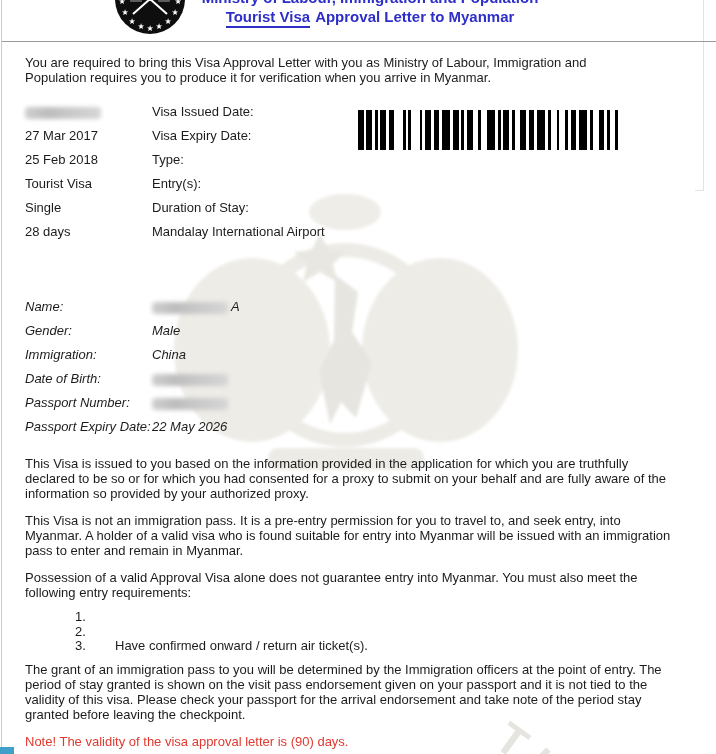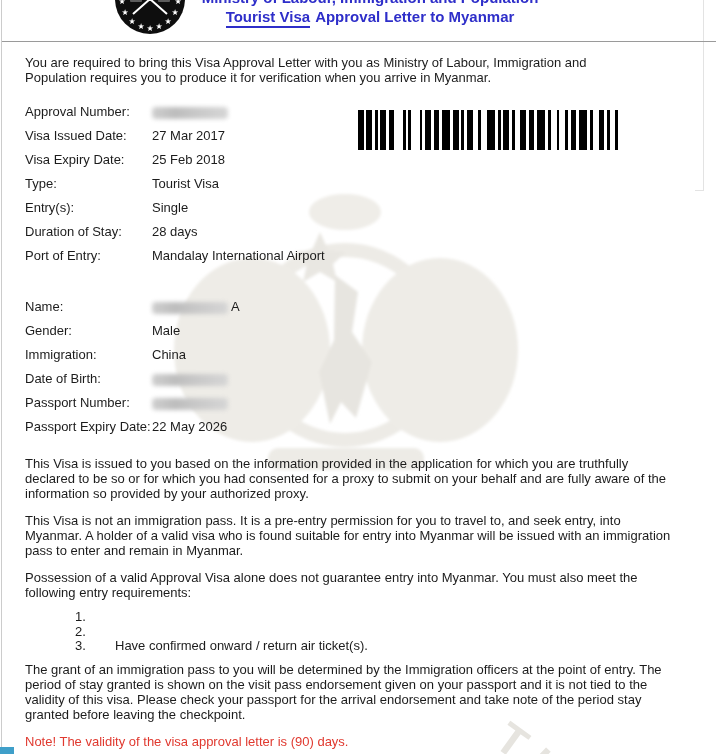--- a/index.html
+++ b/index.html
@@ -29,21 +29,21 @@
   .intro{top:55px;}
   .p-issued{top:456px;}
   .p-pass{top:513px;}
   .p-possession{top:570px;}
   .p-grant{top:662px;}
   .note{left:25px;top:734px;font-size:13px;z-index:1;}
 
   
   .fields{left:25px;width:420px;display:grid;grid-template-columns:127px 1fr;z-index:1;}
   .fields-visa{top:100px;}
-  .fields-personal{top:295px;}
+  .fields-personal{top:295px;font-style:italic;}
   .f-label,.f-value{font-size:13px;height:24px;line-height:24px;white-space:nowrap;}
   .redact{display:inline-block;width:76px;height:12px;border-radius:4px;
           background:linear-gradient(90deg,#cfcfcf,#bdbdbd 30%,#c9c9c9 60%,#d6d6d6);
           filter:blur(2px);vertical-align:middle;margin-right:3px;}
 
   
   .barcode{left:358px;top:110px;width:272px;height:40px;display:flex;overflow:hidden;z-index:1;}
   .barcode div{height:100%;flex:0 0 auto;}
 
   
@@ -109,39 +109,37 @@
   </div>
 </div>
 
 <div class="abs divider"></div>
 
 <div class="abs para intro">You are required to bring this Visa Approval Letter with you as Ministry of Labour, Immigration and
 Population requires you to produce it for verification when you arrive in Myanmar.</div>
 
 <div class="abs fields fields-visa">
 
-    <div class="f-label">Approval Number:</div>
     <div class="f-value"><span class="redact"></span><span></span></div>
 
     <div class="f-label">Visa Issued Date:</div>
     <div class="f-value"><span>27 Mar 2017</span></div>
 
     <div class="f-label">Visa Expiry Date:</div>
     <div class="f-value"><span>25 Feb 2018</span></div>
 
     <div class="f-label">Type:</div>
     <div class="f-value"><span>Tourist Visa</span></div>
 
     <div class="f-label">Entry(s):</div>
     <div class="f-value"><span>Single</span></div>
 
     <div class="f-label">Duration of Stay:</div>
     <div class="f-value"><span>28 days</span></div>
 
-    <div class="f-label">Port of Entry:</div>
     <div class="f-value"><span>Mandalay International Airport</span></div>
   </div>
 
 <div class="abs barcode">
     <div style="width: 5.6px; background: rgb(0, 0, 0);"></div>
     <div style="width: 2.8px; background: transparent;"></div>
     <div style="width: 5.6px; background: rgb(0, 0, 0);"></div>
     <div style="width: 2.8px; background: transparent;"></div>
     <div style="width: 2.8px; background: rgb(0, 0, 0);"></div>
     <div style="width: 2.8px; background: transparent;"></div>

